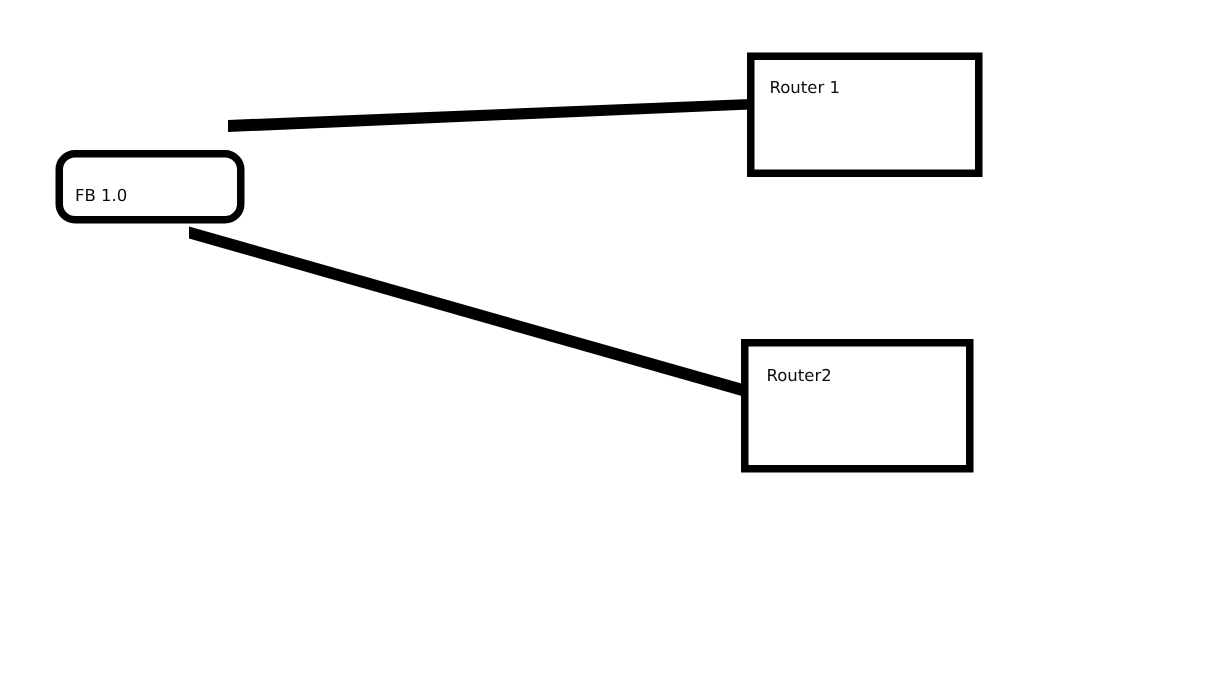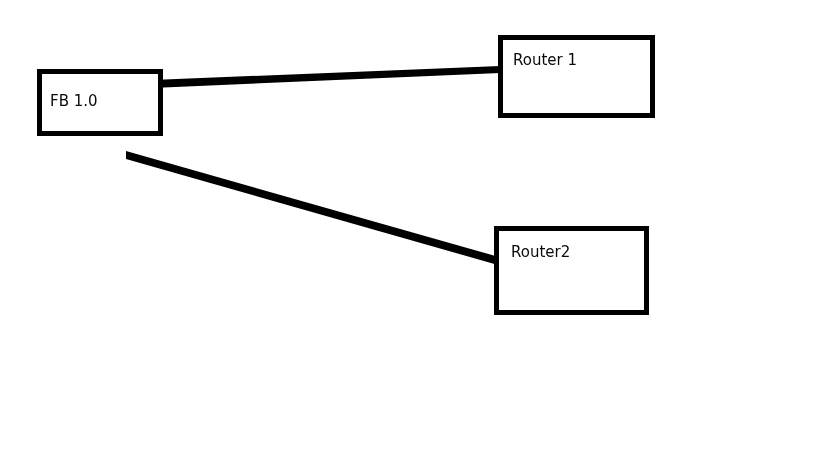--- a/index.html
+++ b/index.html
@@ -29,29 +29,30 @@
   .node {
     position: absolute;
     box-sizing: border-box;
     background: #ffffff;
     border: 5px solid #000000;
   }
   .node-label {
     position: absolute;
     color: #0a0a0a;
     font-family: "DejaVu Sans", sans-serif;
-    font-size: 15px;
+    font-size: 11px;
     line-height: 1;
     white-space: nowrap;
   }
   #node-fb {
     left: 37px;
-    top: 69px;
+    top: 100px;
     width: 126px;
-    height: 67px;
+    height: 49px;
+    border-radius: 13px;
   }
   #node-fb .node-label {
     left: 8px;
     top: 20px;
   }
   #node-router1 {
     left: 498px;
     top: 35px;
     width: 157px;
     height: 83px;

